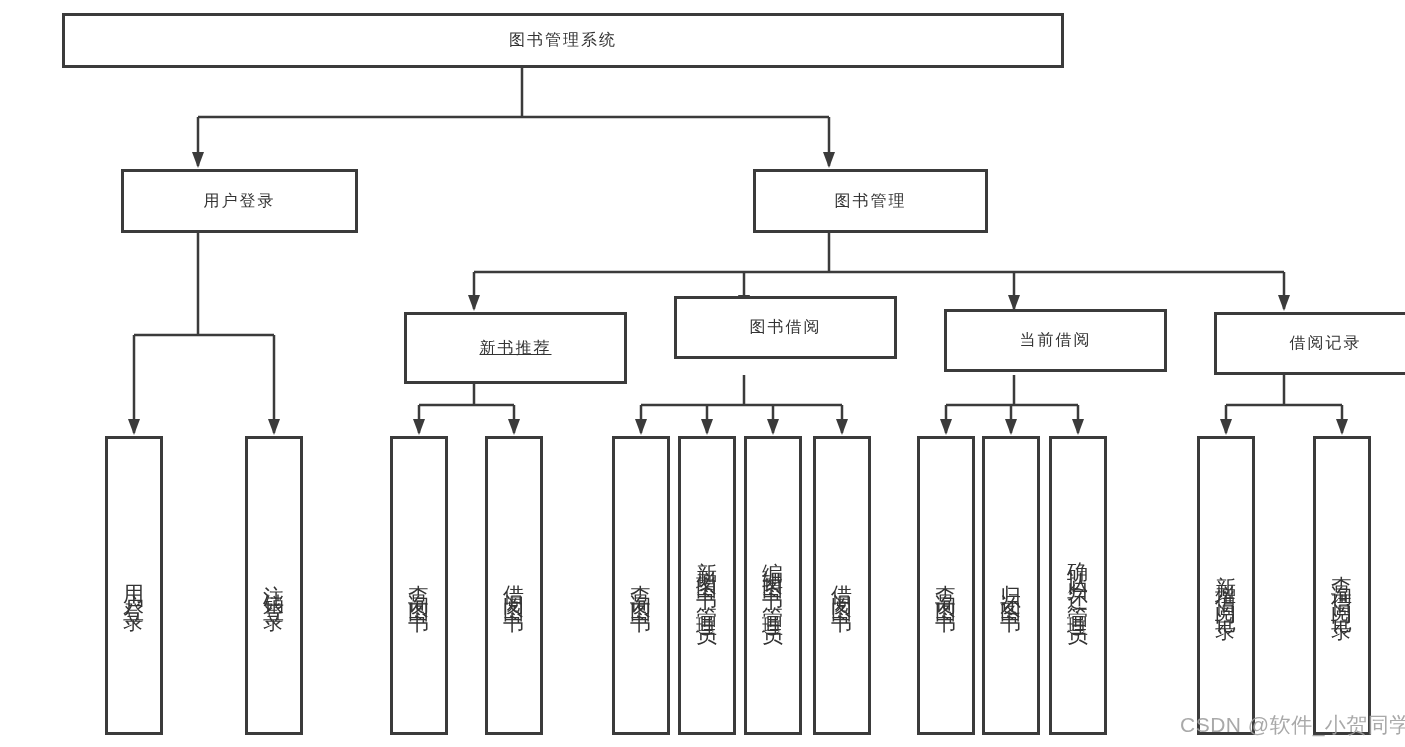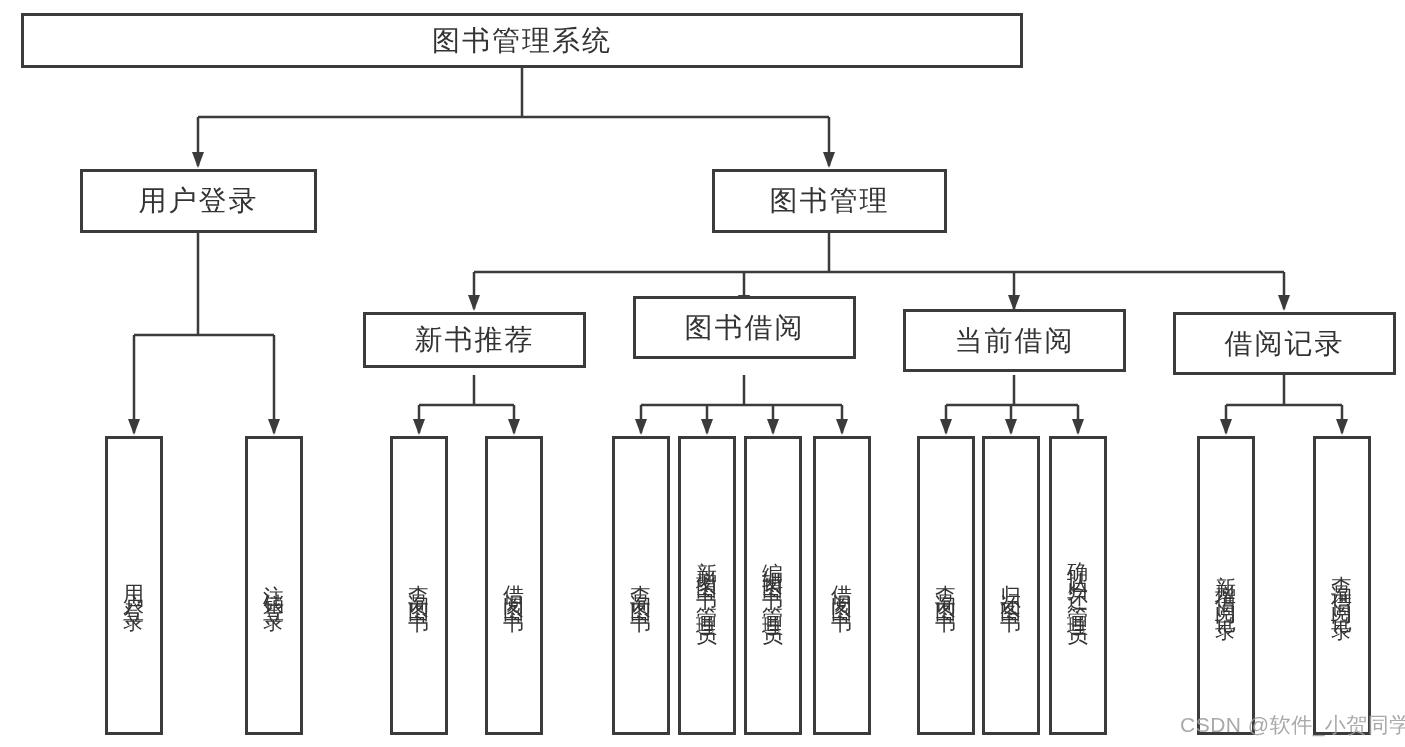--- a/index.html
+++ b/index.html
@@ -18,24 +18,25 @@
   #connectors{position:absolute;left:0;top:0;z-index:1;}
   .box{
     position:absolute;
     box-sizing:border-box;
     border:3px solid var(--line);
     background:#fff;
     display:flex;
     align-items:center;
     justify-content:center;
     color:var(--text);
-    font-size:28px;
+    font-size:16px;
     letter-spacing:2px;
     z-index:2;
     white-space:nowrap;
+    margin-left:41px;
   }
   .vbox{
     position:absolute;
     box-sizing:border-box;
     border:3px solid var(--line);
     background:#fff;
     display:flex;
     align-items:center;
     justify-content:center;
     z-index:2;
@@ -106,21 +107,21 @@
       <path d="M1226,405 V433" marker-end="url(#arrow)"></path>
       <path d="M1342,405 V433" marker-end="url(#arrow)"></path>
     </g>
   </svg>
 
   <div class="box" style="left:21px;top:13px;width:1002px;height:55px;">图书管理系统</div>
 
   <div class="box" style="left:80px;top:169px;width:237px;height:64px;">用户登录</div>
   <div class="box" style="left:712px;top:169px;width:235px;height:64px;">图书管理</div>
 
-  <div class="box" style="left:363px;top:312px;width:223px;height:56px;">新书推荐</div>
+  <div class="box" style="left:363px;top:312px;width:223px;height:72px;text-decoration:underline;">新书推荐</div>
   <div class="box" style="left:633px;top:296px;width:223px;height:63px;">图书借阅</div>
   <div class="box" style="left:903px;top:309px;width:223px;height:63px;">当前借阅</div>
   <div class="box" style="left:1173px;top:312px;width:223px;height:63px;">借阅记录</div>
 
   <div class="vbox" style="left:105px;top:436px;width:58px;height:299px;">
     <span>用户登录</span>
   </div>
   <div class="vbox" style="left:245px;top:436px;width:58px;height:299px;">
     <span>注销登录</span>
   </div>

